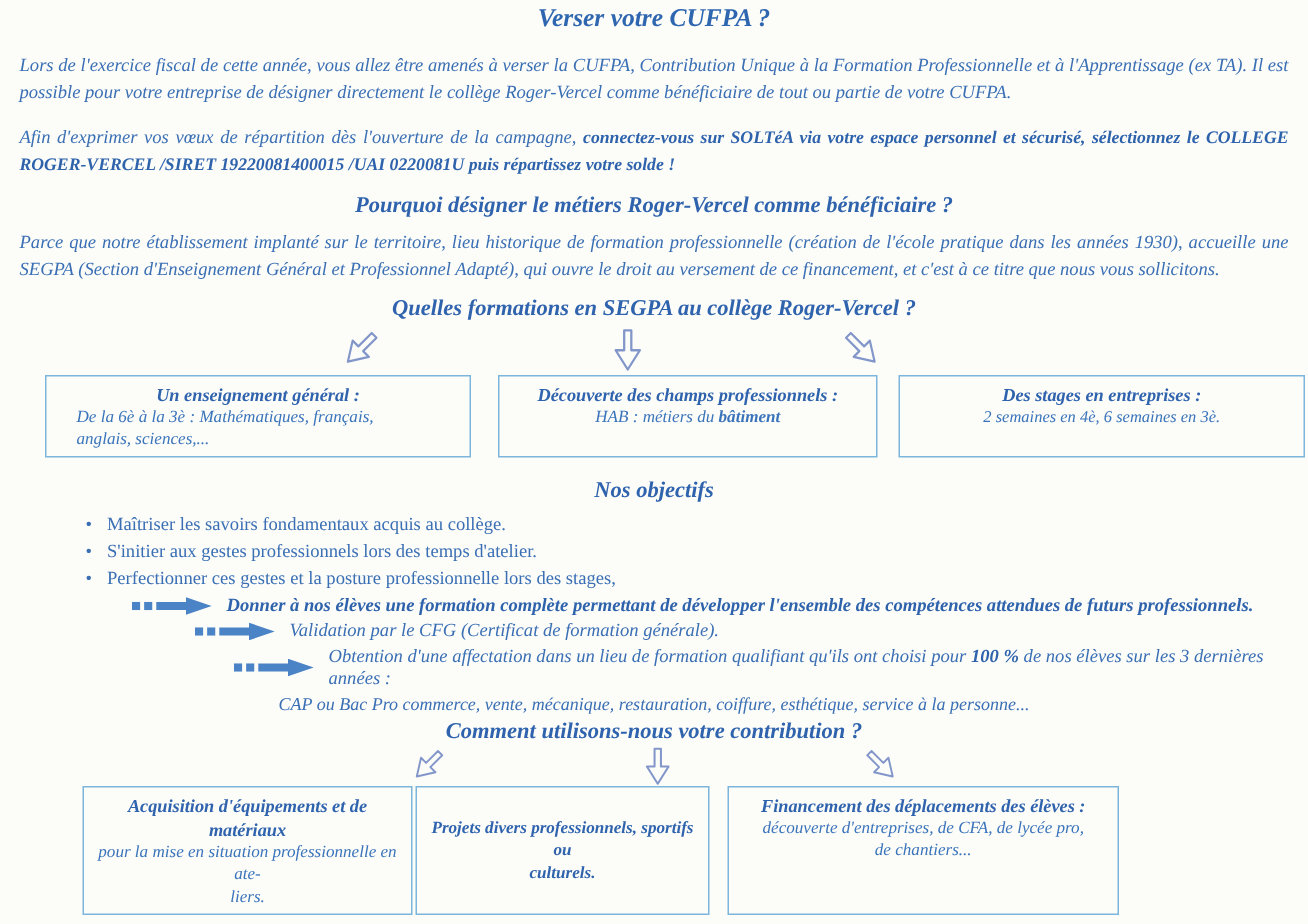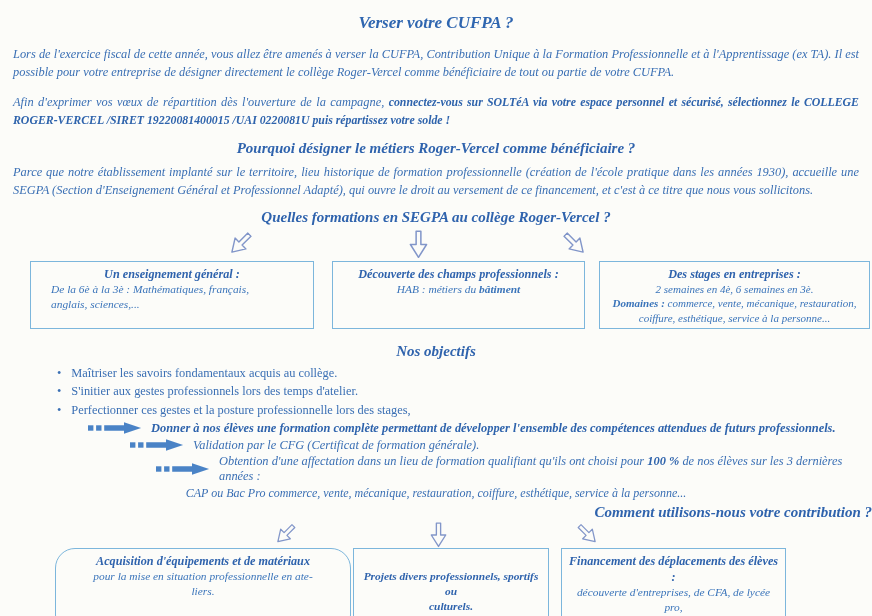--- a/index.html
+++ b/index.html
@@ -6,21 +6,21 @@
   html,body { margin:0; padding:0; }
   body { background:#e9e9e7; }
   .page {
     position:relative;
     width:872px; height:616px;
     margin:0 auto;
     background:#fcfcf9;
     overflow:hidden;
     font-family:"Liberation Serif","DejaVu Serif",serif;
     color:#3a6fb4;
-    padding-top:13px;
+    padding-top:2px;
   }
   .title {
     margin:0; text-align:center;
     font-size:17px; font-style:italic; font-weight:bold;
     color:#2f66b0;
   }
   .body-p {
     margin:13px 13px 0 13px;
     font-size:12.4px; line-height:1.42;
     text-align:justify;
@@ -50,23 +50,23 @@
     padding:4px 6px 3px 6px;
     font-style:italic; font-size:11.4px; line-height:1.32;
     color:#3a74ba; text-align:center;
   }
   .box .box-title { font-weight:bold; font-size:12.2px; color:#2f63ad; }
   .box .bl { font-weight:bold; }
   .box .left { text-align:left; padding-left:14px; }
   .row1 .b1 { width:284px; }
   .row1 .b2 { width:253px; margin-left:18px; }
   .row1 .b3 { width:271px; margin-left:14px; font-size:11px; }
-  .row2 .ba { width:296px;border-radius:20px; }
+  .row2 .ba { width:220px; }
   .row2 .bb { width:196px; margin-left:2px; display:flex; flex-direction:column; justify-content:center; font-weight:bold; color:#2f63ad; }
-  .row2 .bc { width:225px; margin-left:12px; }
+  .row2 .bc { width:261px; margin-left:12px; }
   .bullets { margin:6px 0 0 57px; padding:0; list-style:none; font-size:12.4px; }
   .bullets li { margin-bottom:3.5px; line-height:1.18; }
   .bullets li::before { content:"\2022"; margin-right:10px; }
   .alines { margin-top:2px; font-size:12.4px; }
   .aline { display:flex; align-items:center; line-height:1.2; margin-bottom:2px;font-style:italic; }
   .aline .sarrow { flex:0 0 auto; margin-right:9px; color:#4a83c6; }
   .aline.l1 { margin-left:88px; font-weight:bold; color:#2e63ac; }
   .aline.l2 { margin-left:130px; }
   .aline.l3 { margin-left:156px; }
   .aline .b { font-weight:bold; color:#2e63ac; }
@@ -114,21 +114,20 @@
       <div class="left">De la 6è à la 3è : Mathématiques, français,</div>
       <div class="left">anglais, sciences,...</div>
     </div>
     <div class="box b2">
       <div class="box-title">Découverte des champs professionnels :</div>
       <div><span>HAB : métiers du </span><span class="bl">bâtiment</span></div>
     </div>
     <div class="box b3">
       <div class="box-title">Des stages en entreprises :</div>
       <div>2 semaines en 4è,  6 semaines en 3è.</div>
-      <div><span class="bl">Domaines :</span><span> commerce, vente, mécanique, restauration, coiffure, esthétique, service à la personne...</span></div>
     </div>
   </div>
 
   <h2 class="h2" style="margin-top:14px;">Nos objectifs</h2>
 
   <ul class="bullets">
     <li>Maîtriser les savoirs fondamentaux acquis au collège.</li>
     <li>S'initier aux gestes professionnels lors des temps d'atelier.</li>
     <li>Perfectionner ces gestes et la posture professionnelle lors des stages,</li>
   </ul>
@@ -160,21 +159,21 @@
             <rect x="0" y="3.5" width="6" height="6" fill="currentColor"></rect>
             <rect x="9" y="3.5" width="6" height="6" fill="currentColor"></rect>
             <polygon points="18,3.5 40,3.5 40,0 59,6.5 40,13 40,9.5 18,9.5" fill="currentColor"></polygon>
           </svg>
         </span>
       <span><span>Obtention d'une affectation dans un lieu de formation qualifiant qu'ils ont choisi pour </span><span class="b">100 %</span><span> de nos élèves sur les 3 dernières années :</span></span>
     </div>
     <div class="cap-line">CAP ou Bac Pro commerce, vente, mécanique, restauration, coiffure, esthétique, service à la personne...</div>
   </div>
 
-  <h2 class="h2" style="margin-top:3px;text-align:right;">Comment utilisons-nous votre contribution ?</h2>
+  <h2 class="h2" style="margin-top:3px;">Comment utilisons-nous votre contribution ?</h2>
 
   <div class="arrow-row r2">
     <span class="ar a1">
         <svg width="17" height="24" viewBox="0 0 20 30">
           <path d="M7.5 1 h5 v14 h6 L10 28.5 L1.5 15 h6 Z" fill="none" stroke="currentColor" stroke-width="1.6" stroke-linejoin="round"></path>
         </svg>
       </span>
     <span class="ar a2">
         <svg width="17" height="26" viewBox="0 0 20 30">
           <path d="M7.5 1 h5 v14 h6 L10 28.5 L1.5 15 h6 Z" fill="none" stroke="currentColor" stroke-width="1.6" stroke-linejoin="round"></path>

